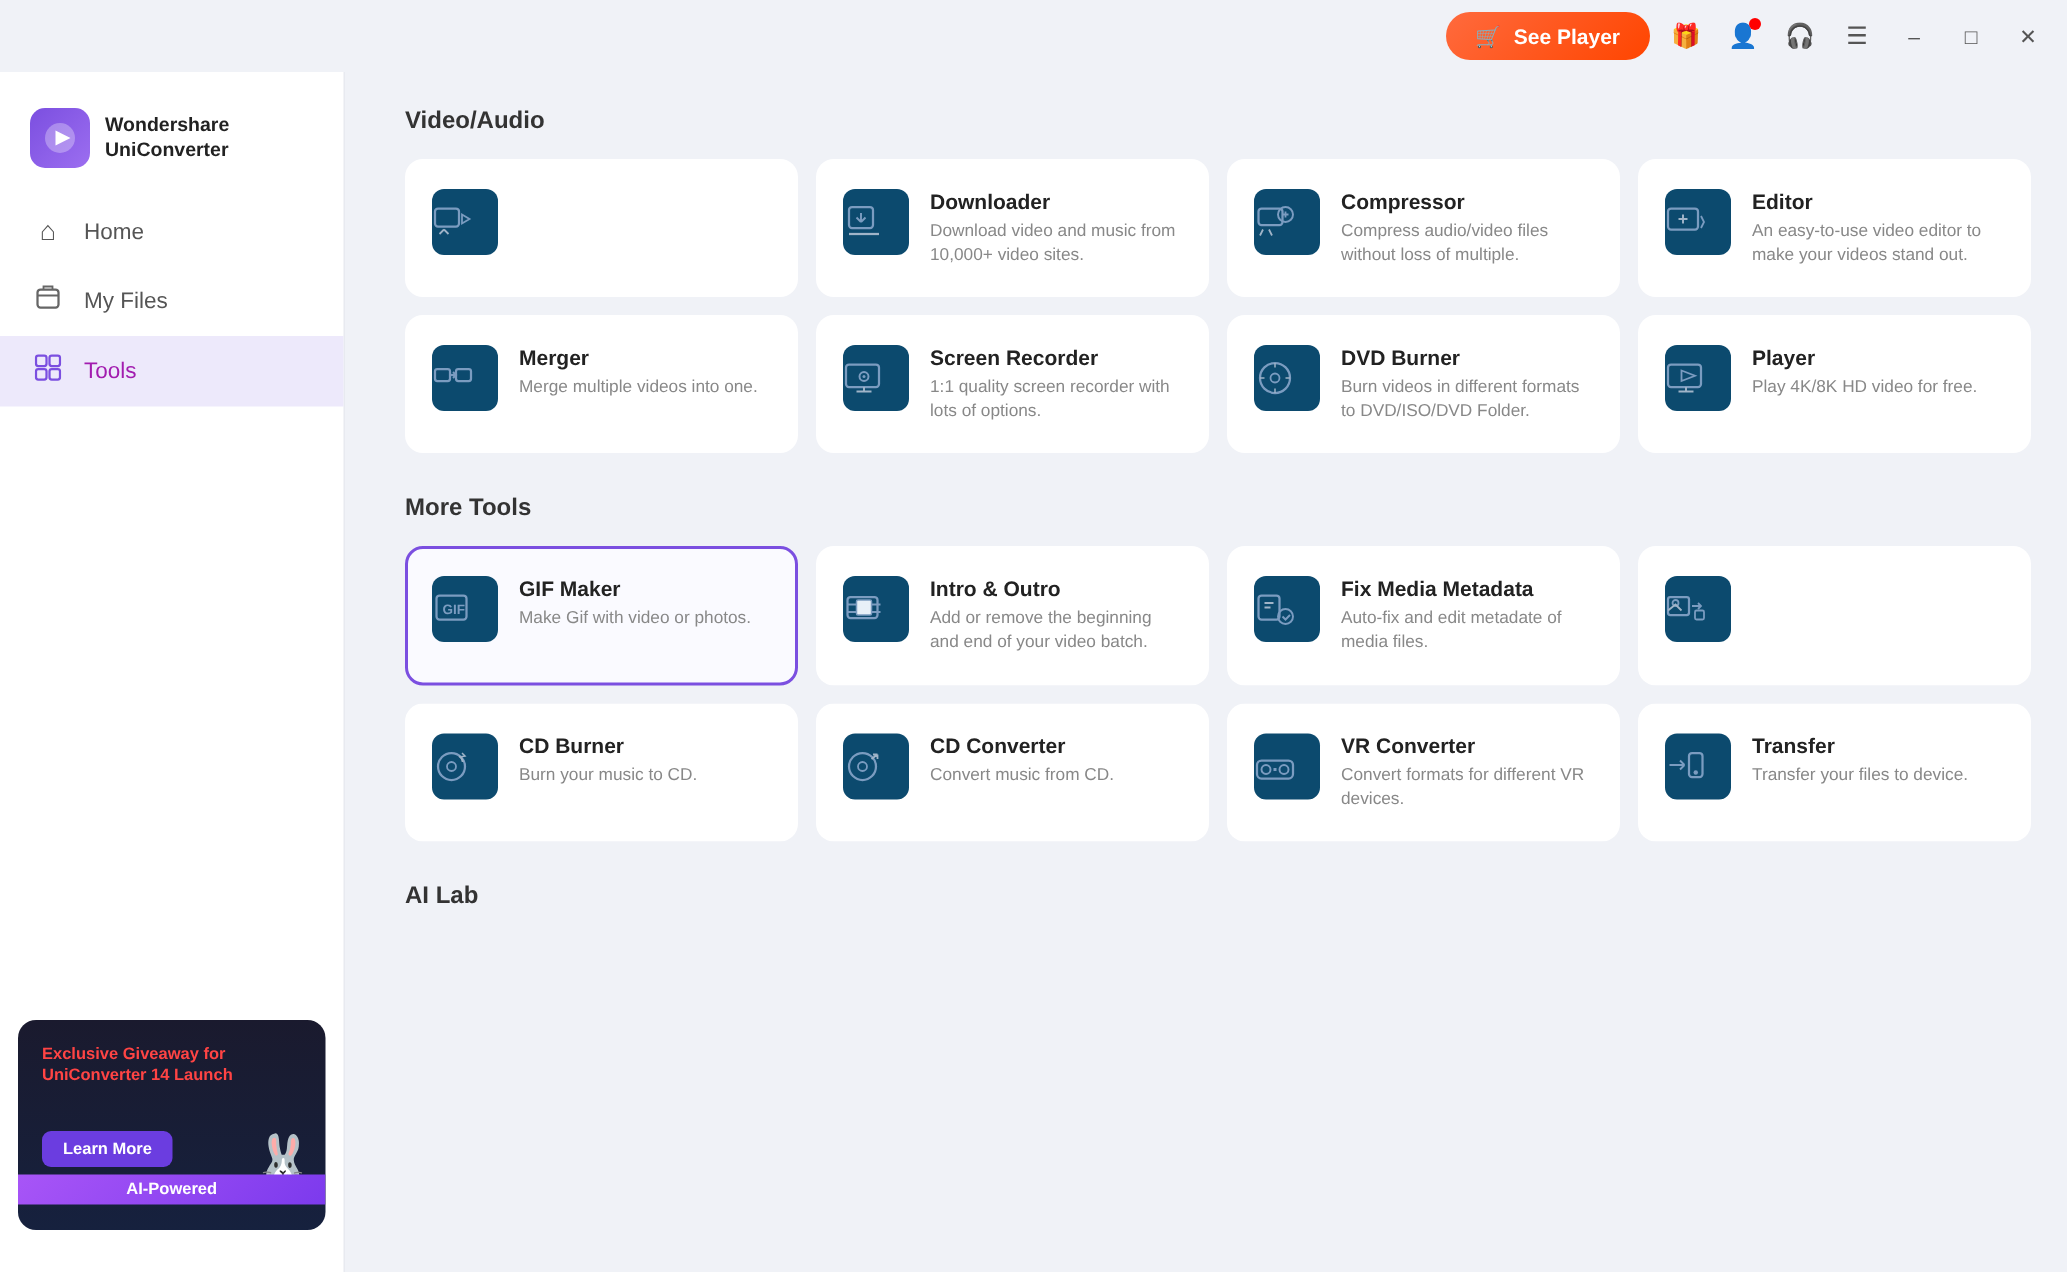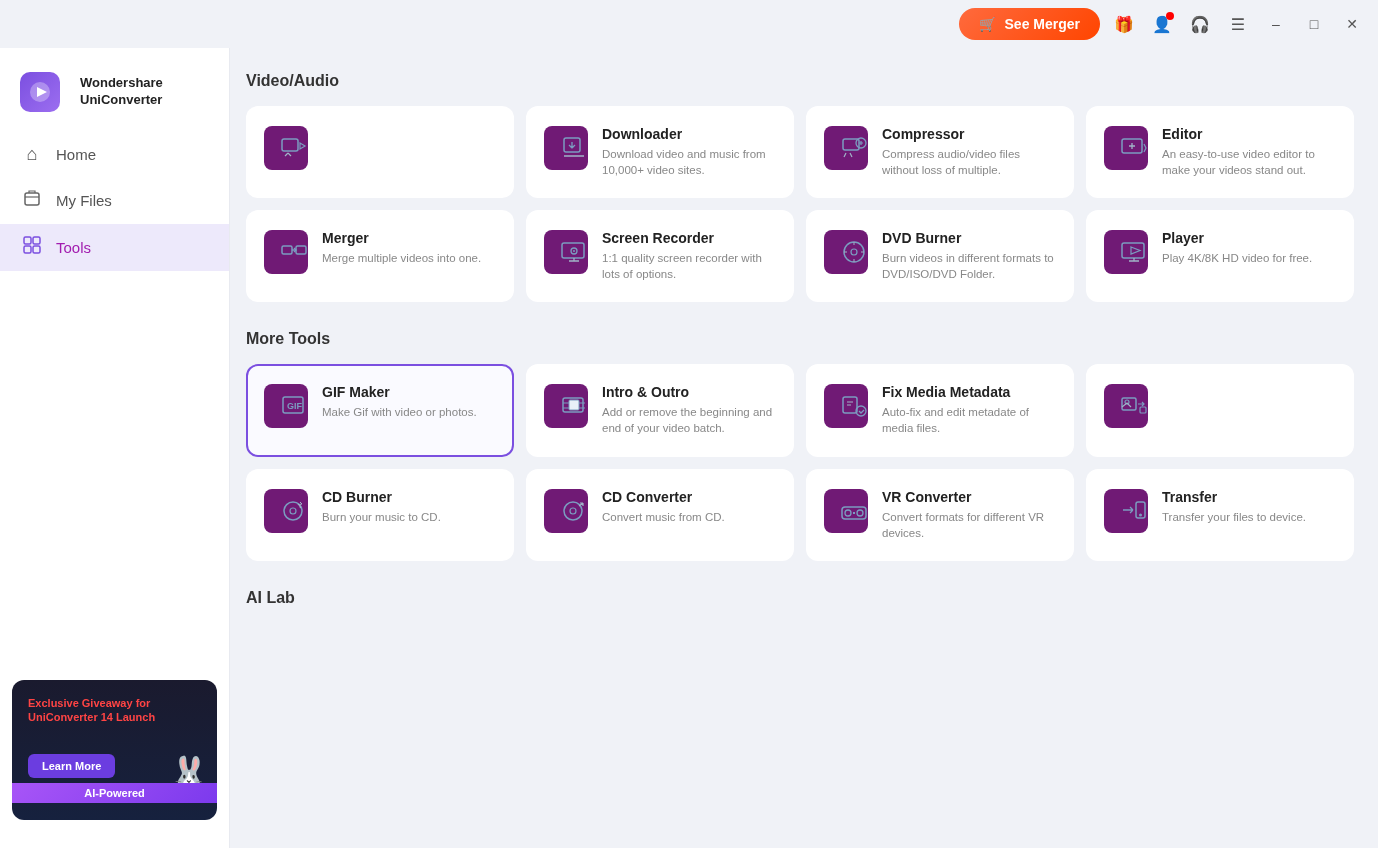--- a/index.html
+++ b/index.html
@@ -29,21 +29,21 @@
     .win-btn { width: 28px; height: 28px; display: flex; align-items: center; justify-content: center; cursor: pointer; font-size: 14px; color: #555; }
 
     
     .app-body { display: flex; flex: 1; overflow: hidden; }
 
     
     .sidebar {
       width: 230px; background: white; display: flex; flex-direction: column;
       padding: 16px 0; flex-shrink: 0; border-right: 1px solid #e8eaf0;
     }
-    .brand { display: flex; align-items: center; gap: 20px; padding: 8px 20px 20px; }
+    .brand { display: flex; align-items: center; gap: 10px; padding: 8px 20px 20px; }
     .brand-icon {
       width: 40px; height: 40px; border-radius: 10px;
       background: linear-gradient(135deg, #7b4fe0, #9c6ef0);
       display: flex; align-items: center; justify-content: center;
       color: white; font-size: 20px; flex-shrink: 0;
     }
     .brand-text { font-size: 13px; font-weight: 700; color: #222; line-height: 1.3; }
     .nav-item {
       display: flex; align-items: center; gap: 12px;
       padding: 12px 20px; cursor: pointer; color: #555; font-size: 15px;
@@ -66,51 +66,51 @@
       padding: 6px 14px; font-size: 11px; cursor: pointer; font-weight: 600; margin-top: 4px;
     }
     .promo-ai-badge {
       position: absolute; bottom: 17px; left: 0; right: 0;
       background: linear-gradient(135deg, #a855f7, #7c3aed);
       text-align: center; padding: 4px; color: white; font-size: 11px; font-weight: 600;
     }
 
     
     .content {
-      flex: 1; overflow-y: auto; padding: 24px 24px 24px 16px;
+      flex: 1; overflow-y: auto; padding: 24px 24px 24px 40px;
       background: #f0f2f7;
     }
     .section-title {
       font-size: 16px; font-weight: 700; color: #333; margin-bottom: 16px;
     }
     .tools-grid {
       display: grid; grid-template-columns: repeat(4, 1fr); gap: 12px; margin-bottom: 28px;
     }
     .tool-card {
       background: white; border-radius: 12px; padding: 18px 16px;
       cursor: pointer; display: flex; align-items: flex-start; gap: 14px;
       transition: box-shadow 0.2s; border: 2px solid transparent;
     }
     .tool-card.active { border-color: #7b4fe0; background: #fafaff; }
     .tool-card-icon {
       width: 44px; height: 44px; flex-shrink: 0;
-      display: flex; align-items: center; justify-content: flex-end;
-      color: #7b9cc0; font-size: 22px; background: #701a75; border-radius: 8px;
+      display: flex; align-items: center; justify-content: flex-start;
+      color: #7b9cc0; font-size: 22px; background: #0c4a6e; border-radius: 8px;
     }
     .tool-card-info .tool-name { font-size: 14px; font-weight: 700; color: #222; margin-bottom: 4px; }
     .tool-card-info .tool-desc { font-size: 11.5px; color: #888; line-height: 1.4; }
   </style>
 </head>
 <body>
 
 <div class="titlebar">
   <div class="titlebar-spacer"></div>
   <button class="see-pricing-btn">
     <span>🛒</span>
-    <span>See Merger</span>
+    <span>See Player</span>
   </button>
   <div class="titlebar-icon">🎁</div>
   <div class="titlebar-icon">
     👤
     <div class="badge"></div>
   </div>
   <div class="titlebar-icon">🎧</div>
   <div class="titlebar-icon">☰</div>
   <div class="win-btn">–</div>
   <div class="win-btn">□</div>

